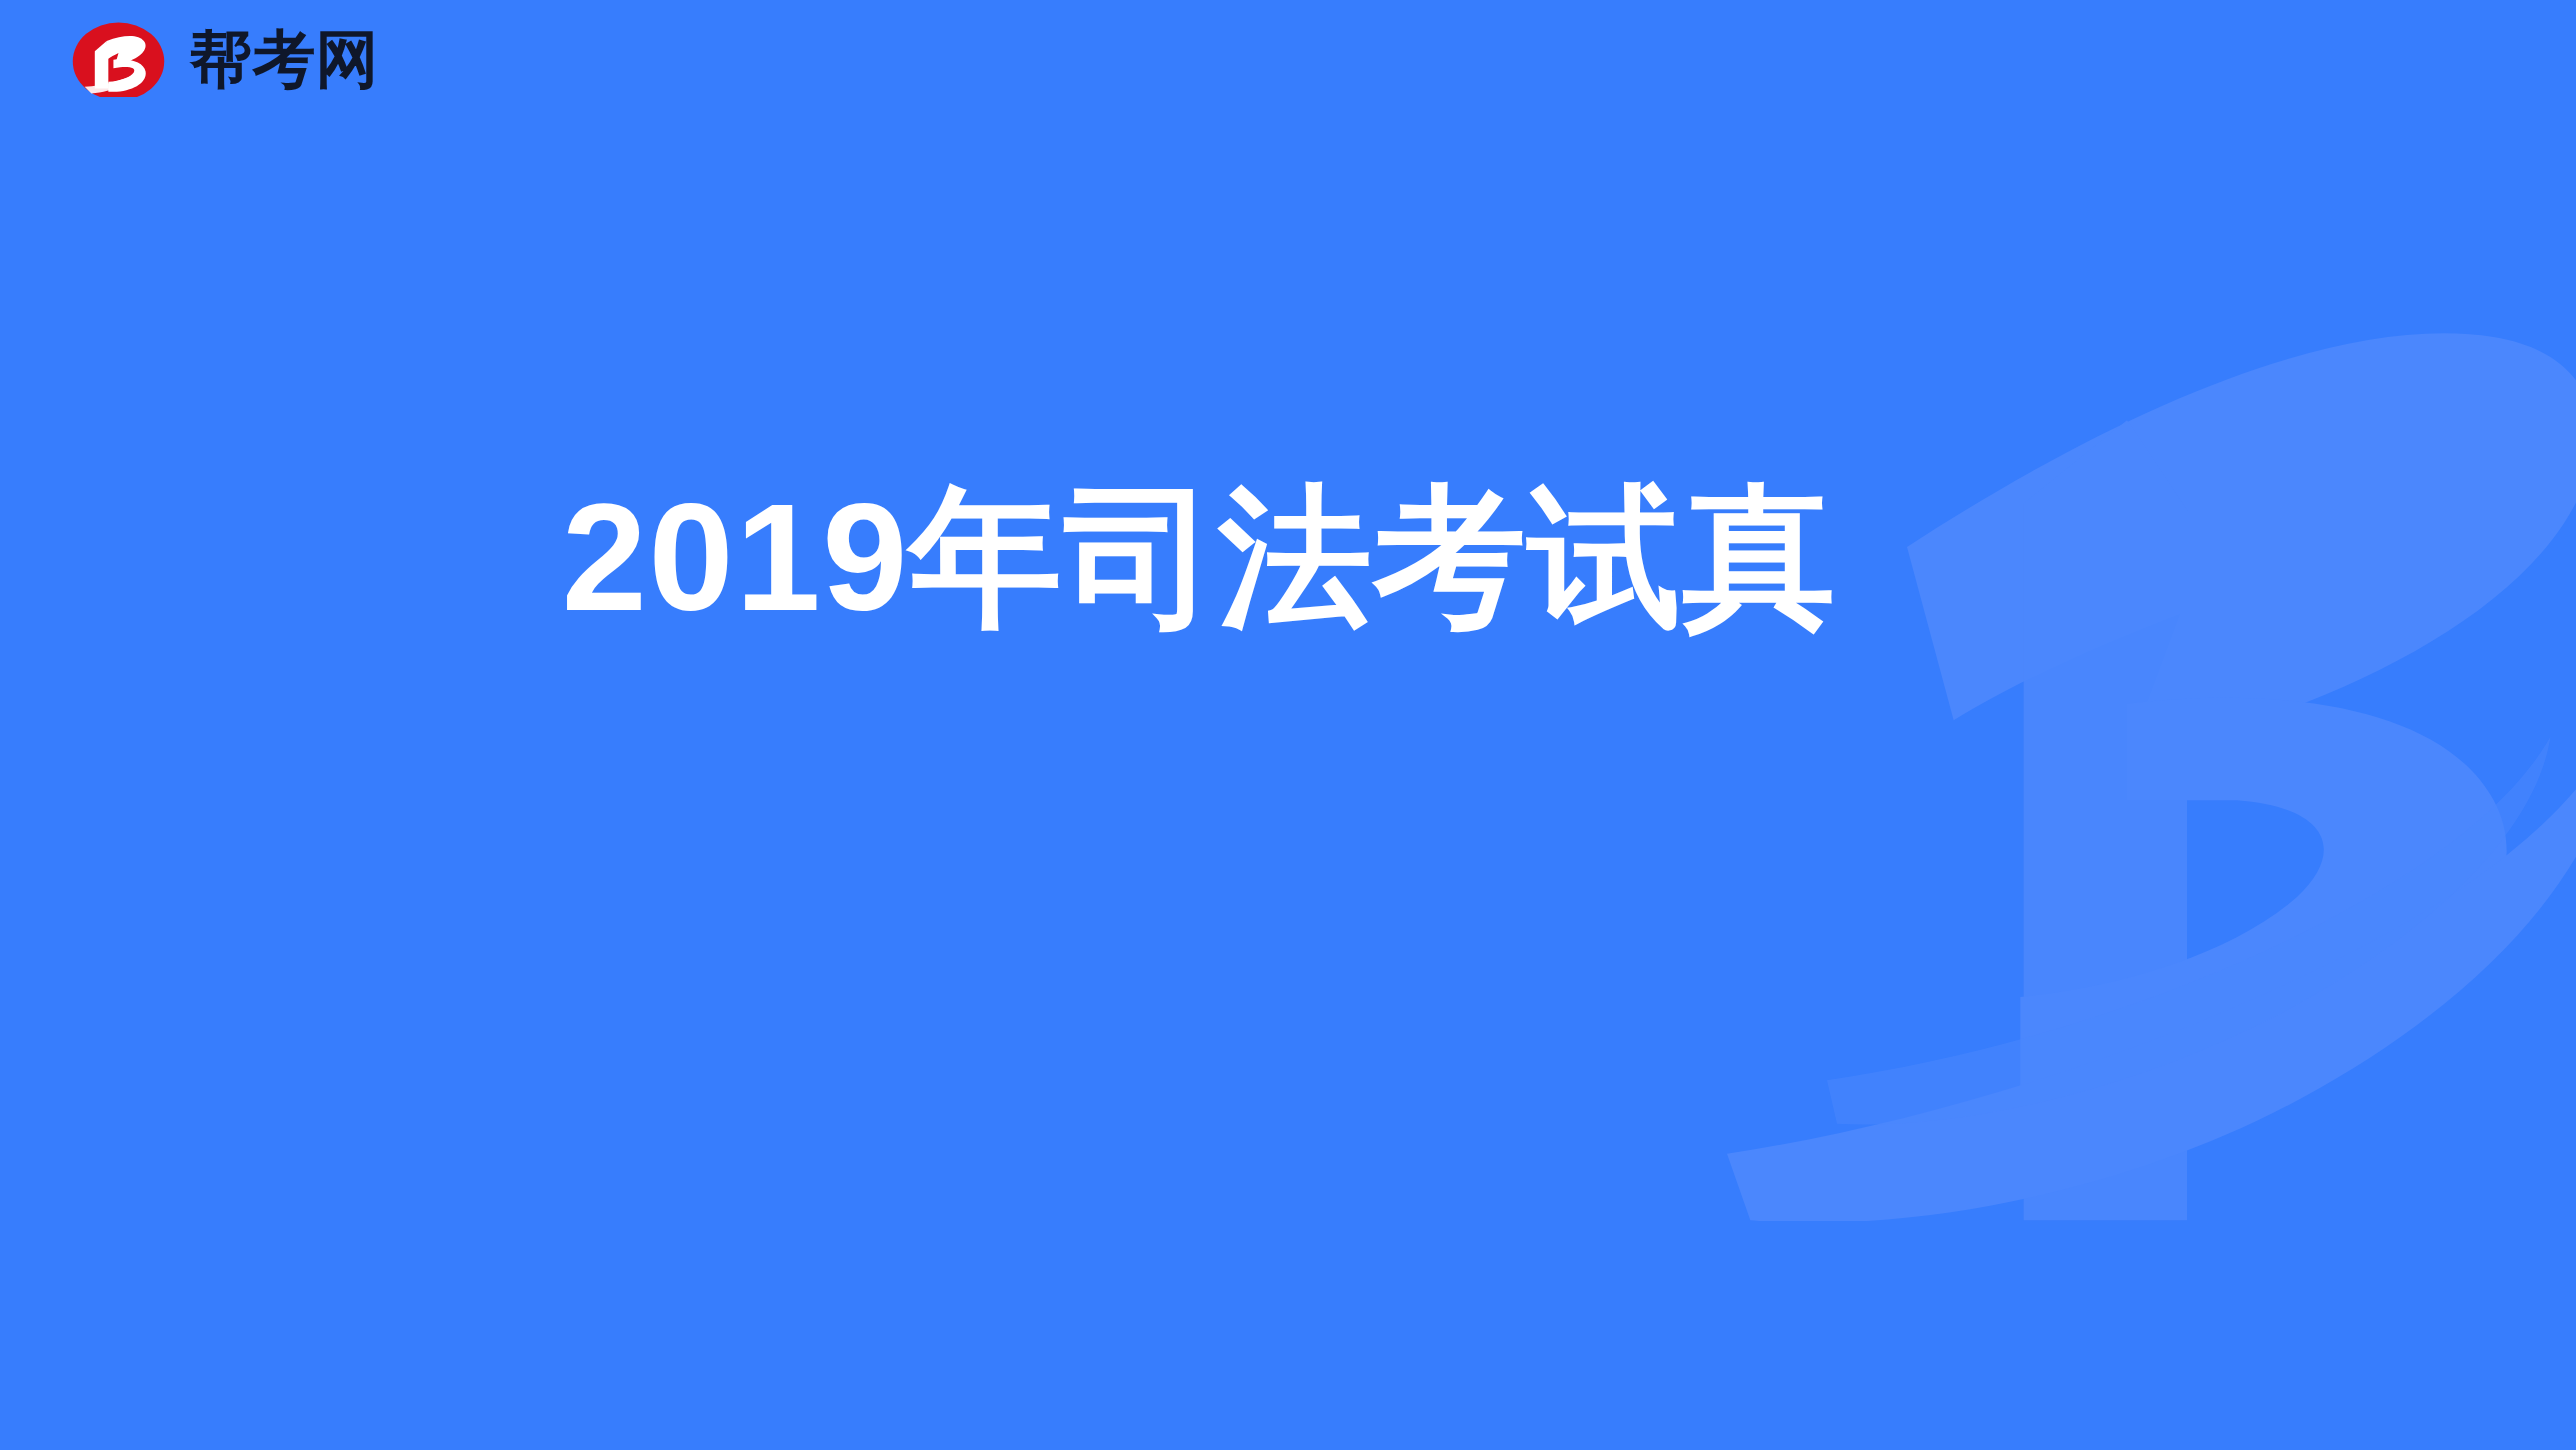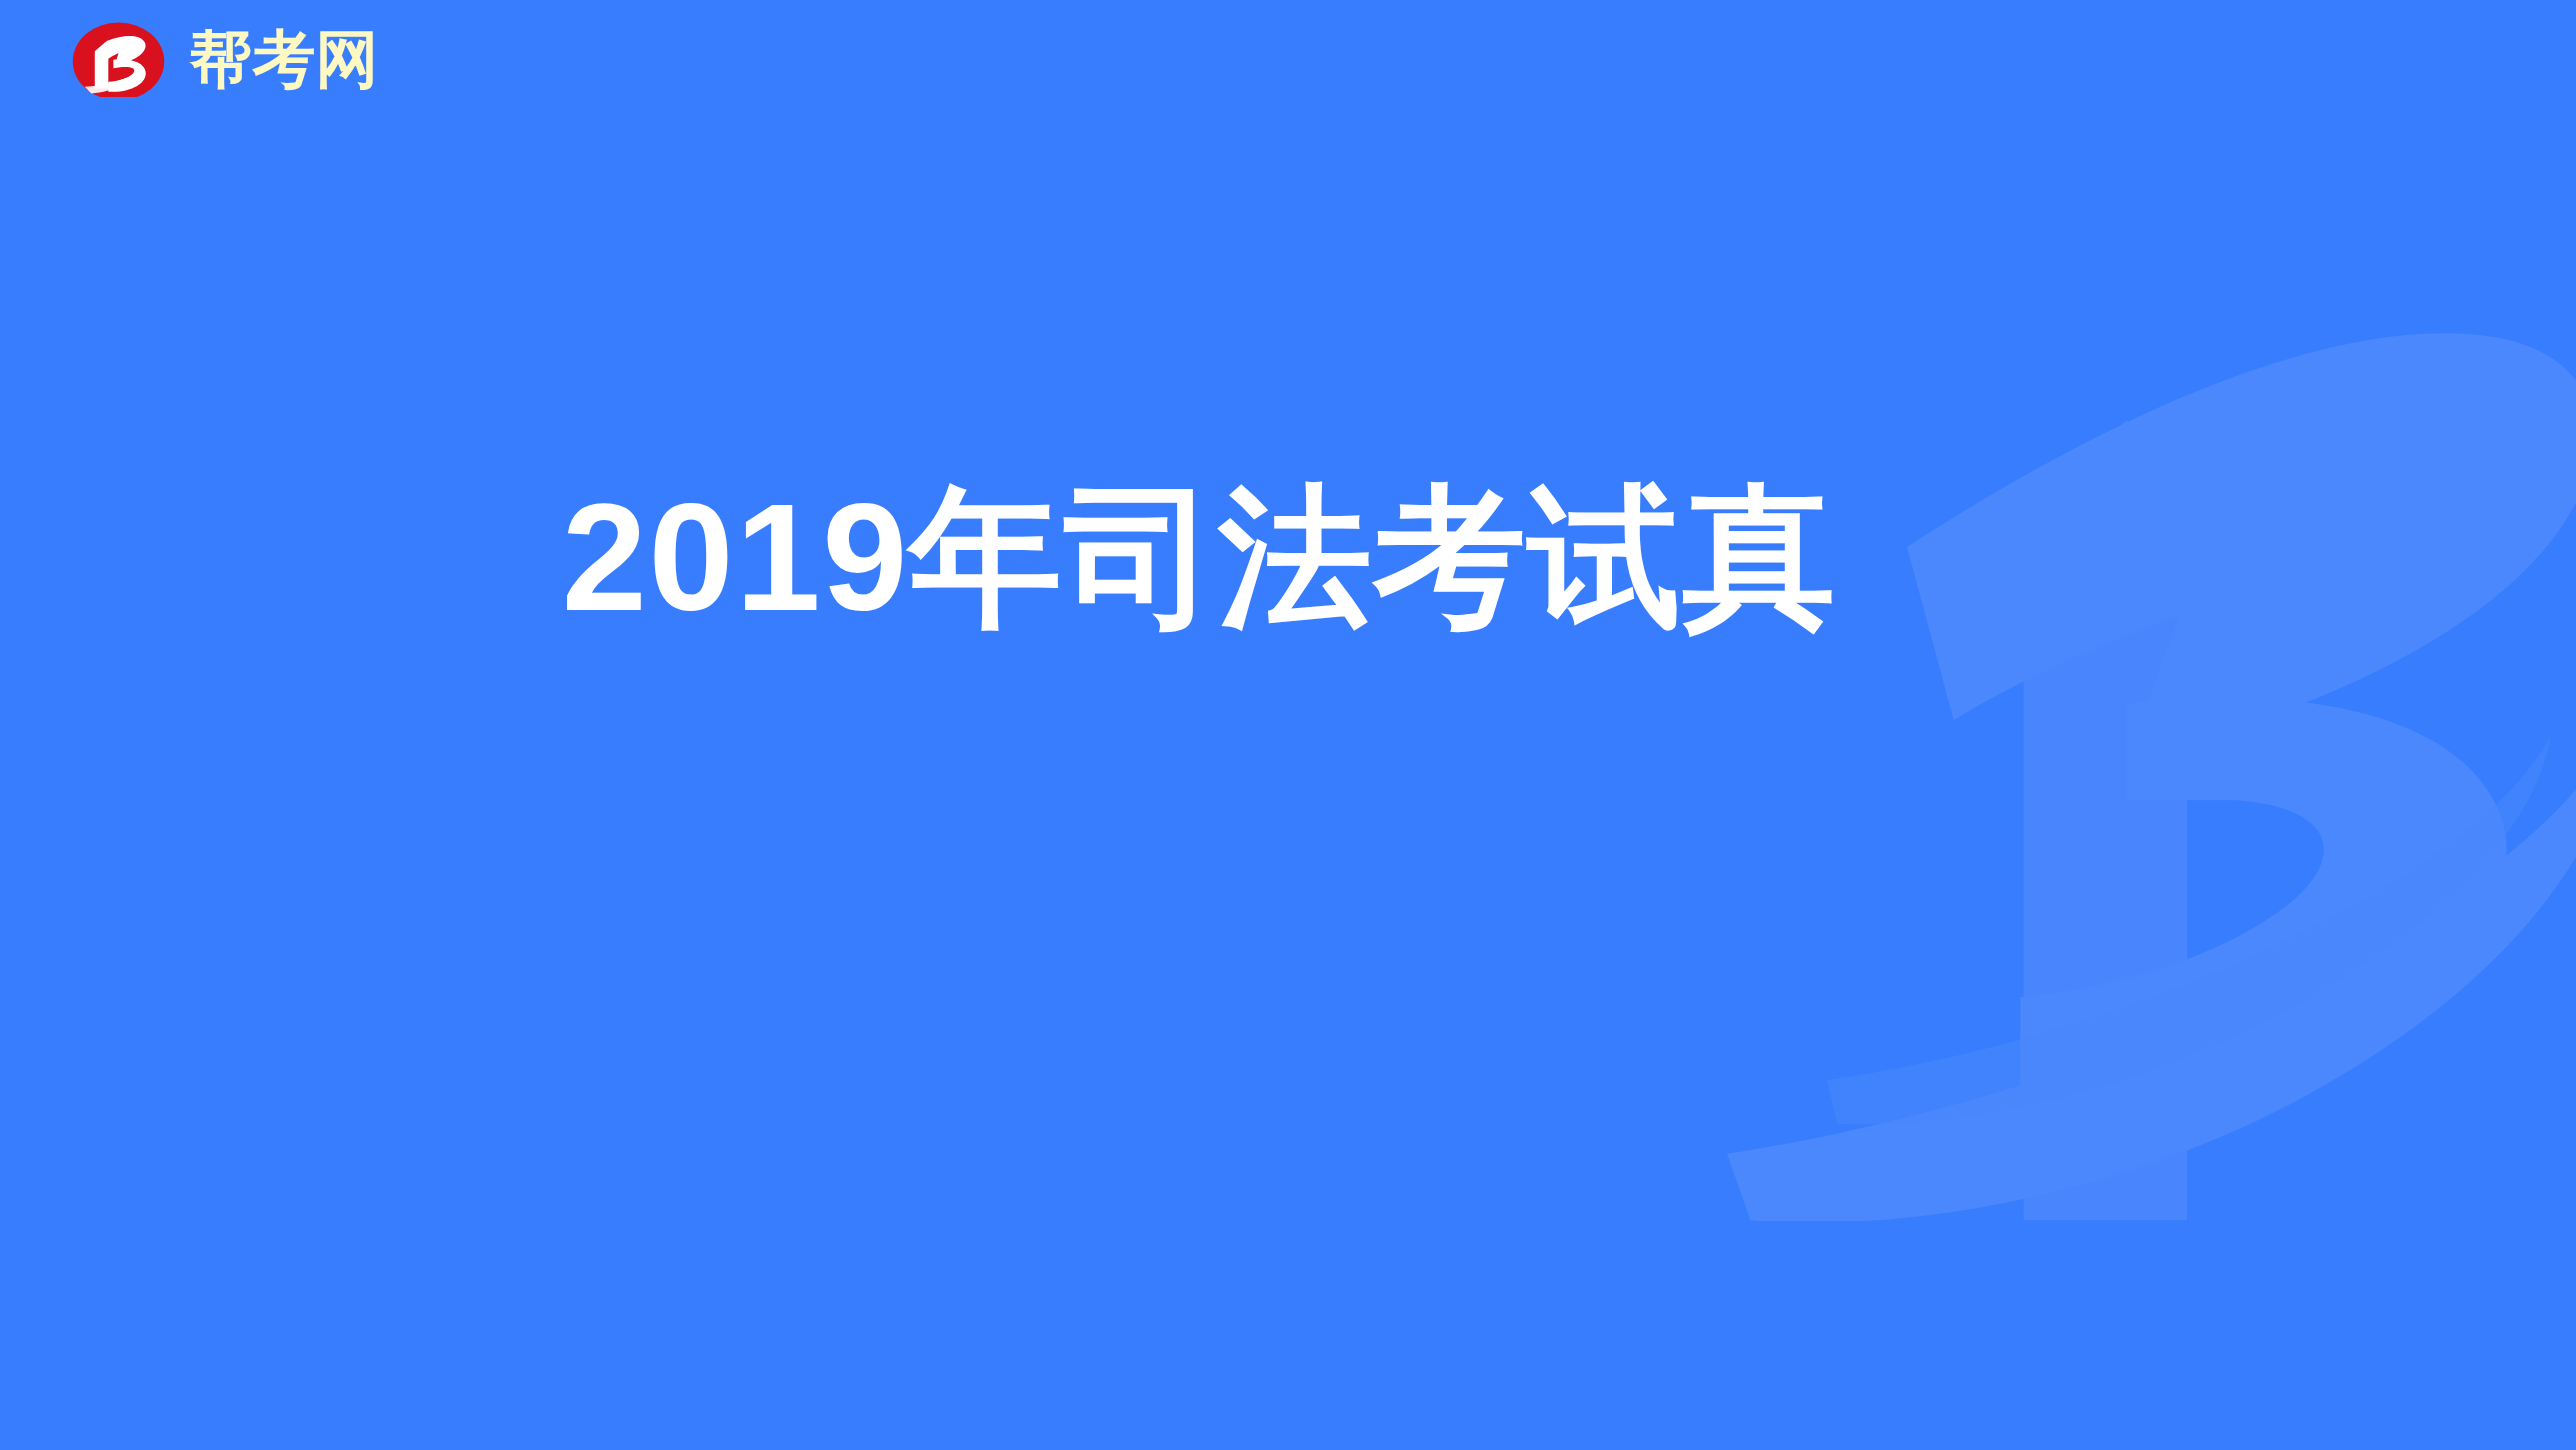--- a/index.html
+++ b/index.html
@@ -55,21 +55,21 @@
   }
   .logo-mark svg {
     width: 100%;
     height: 100%;
     display: block;
   }
   .logo-wordmark {
     font-size: 63px;
     line-height: 1;
     font-weight: 700;
-    color: #fef9c3;
+    color: #0f172a;
     letter-spacing: 0px;
     white-space: nowrap;
     transform: translateY(1.7px);
   }
 
   
   .title-block {
     position: absolute;
     left: 0;
     top: 475px;

